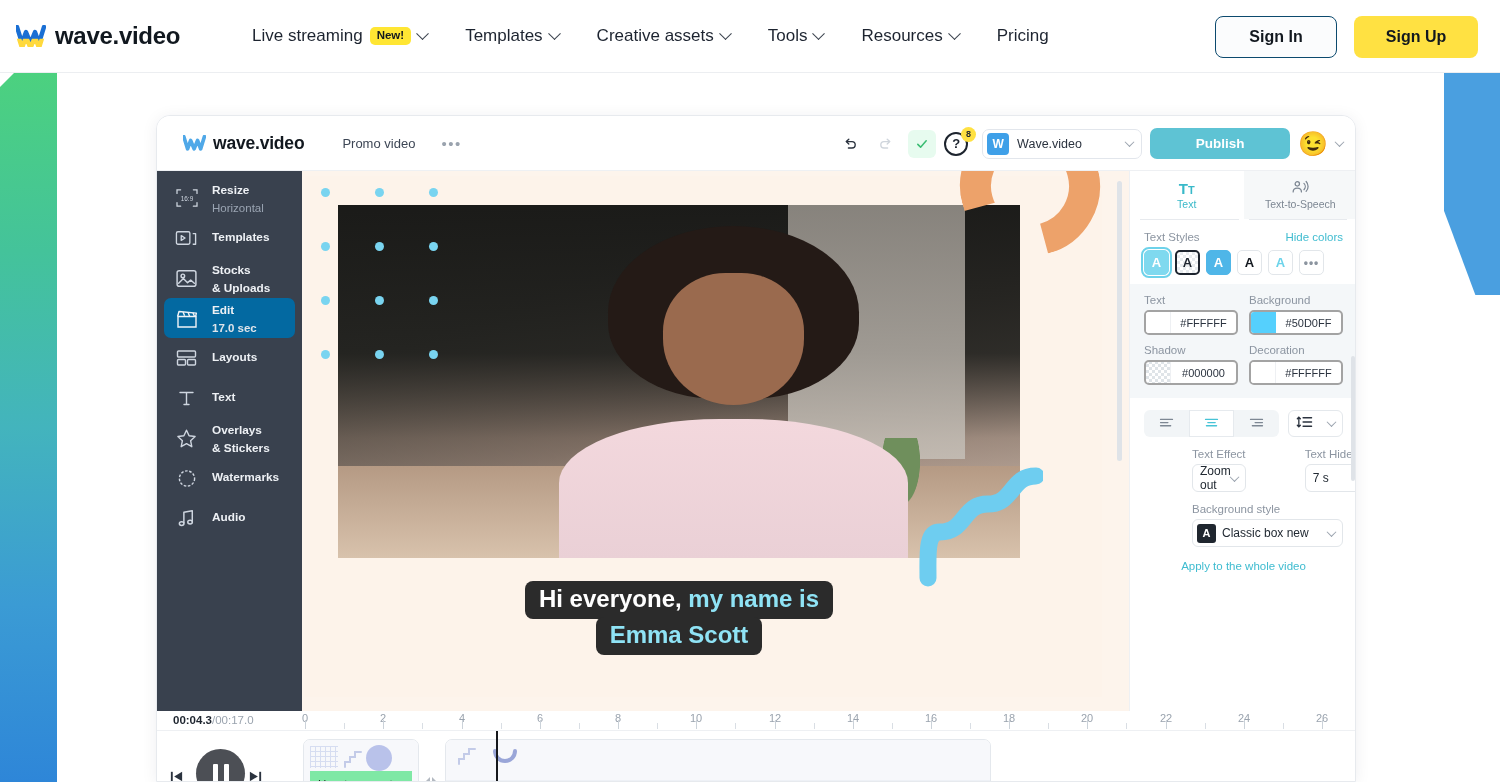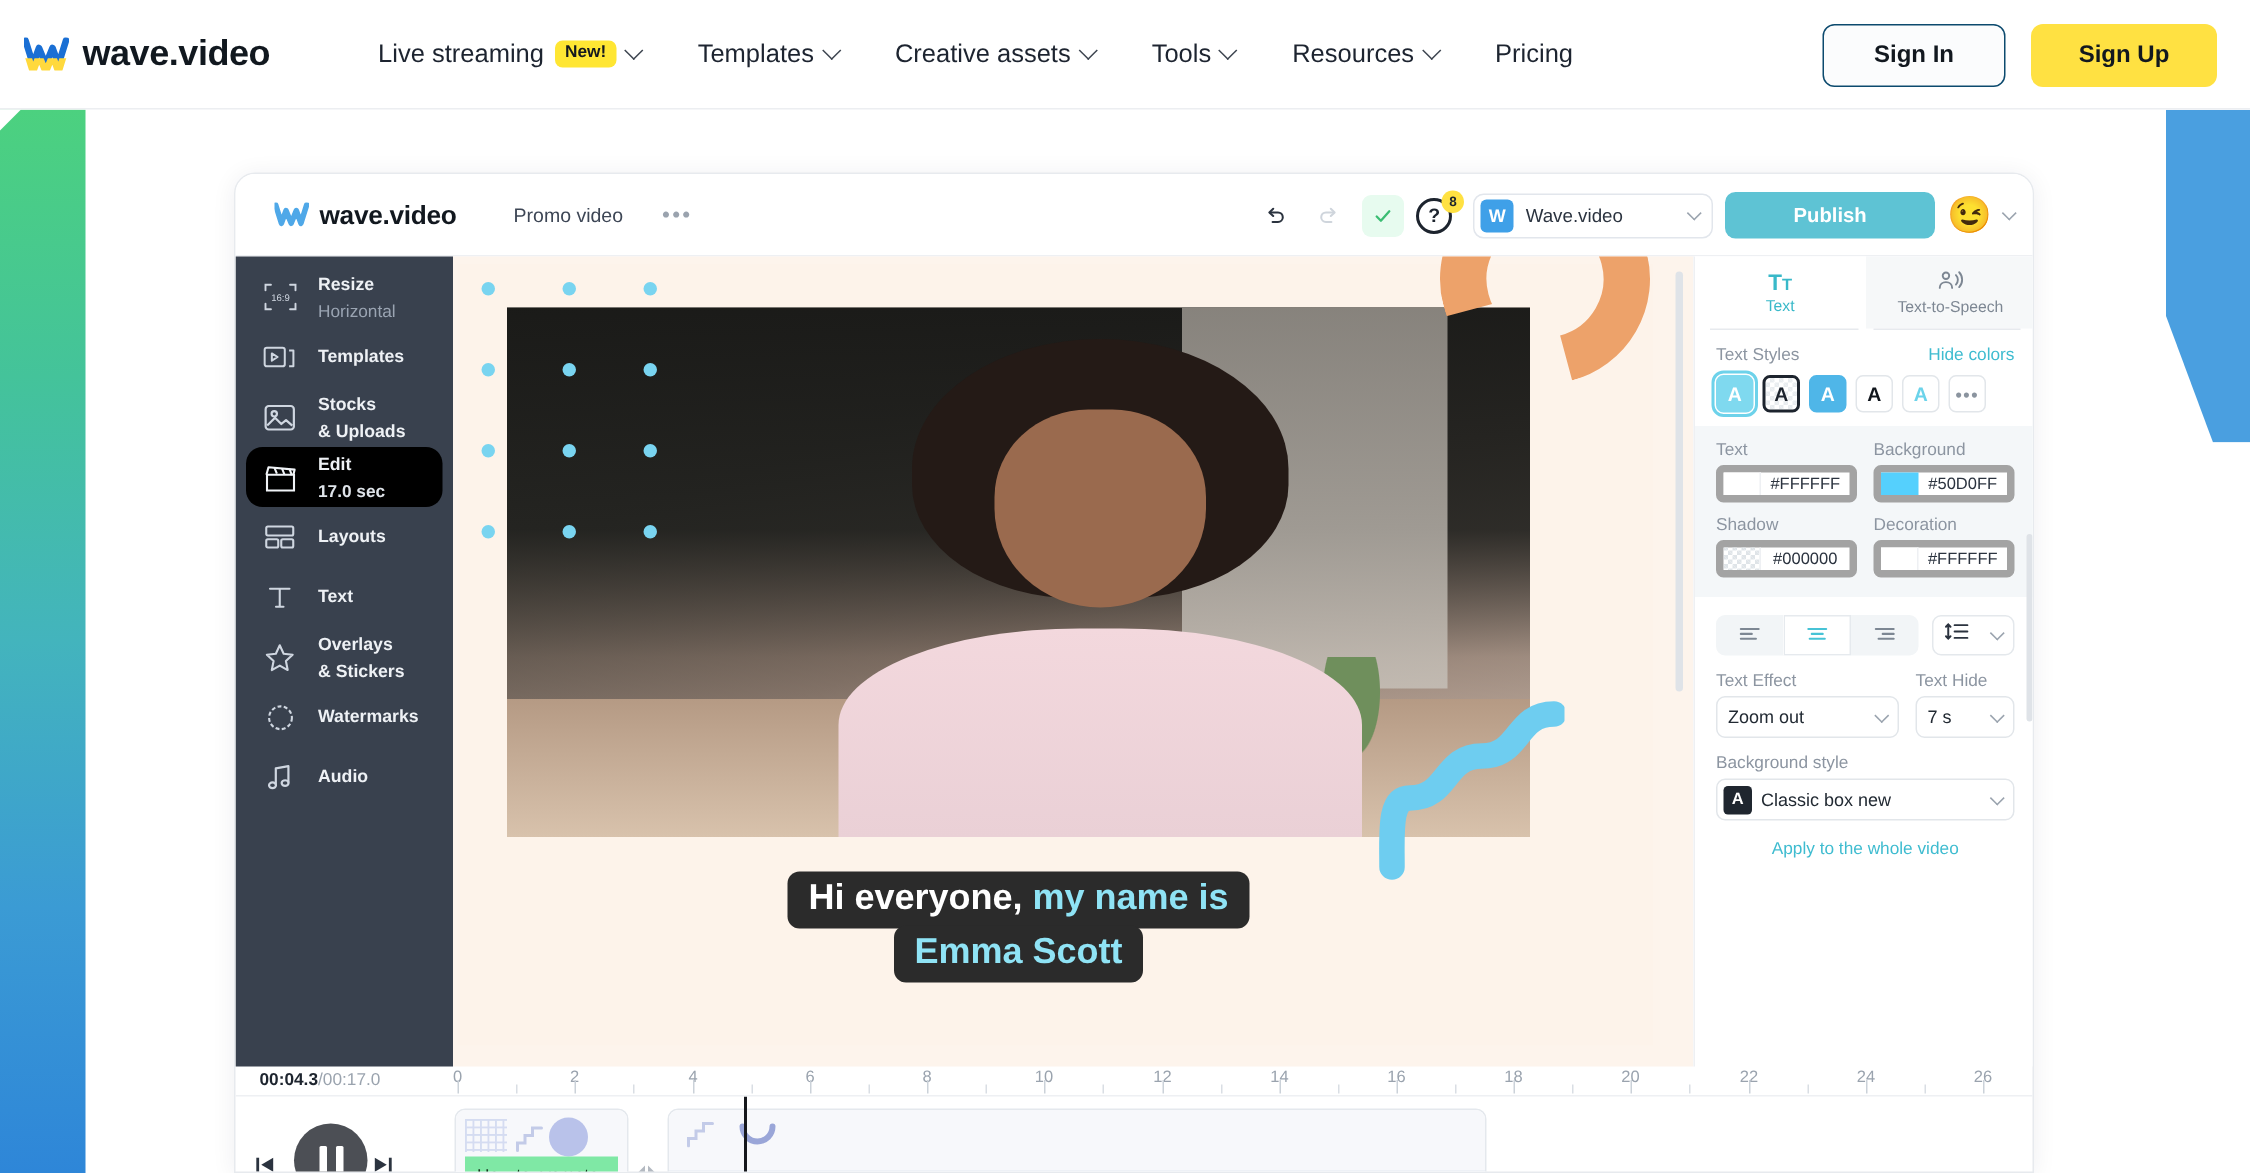--- a/index.html
+++ b/index.html
@@ -117,21 +117,21 @@
   .ed-body { position:absolute; left:0; top:55px; width:1200px; height:540px; display:flex; }
 
   .side {
     width:145px; background:#39414e; color:#e6eaf0; padding-top:7px; flex:none;
     position:relative; overflow:hidden;
   }
   .side-item {
     display:flex; align-items:center; gap:12px; height:40px; margin:0 7px;
     padding-left:9px; border-radius:7px; cursor:pointer;
   }
-  .side-item.active { background:#000000;border-radius:11px; }
+  .side-item.active { background:#0369a1; }
   .side-ico { width:27px; height:27px; flex:none; display:flex; align-items:center; justify-content:center; color:#cfd6e0; }
   .side-label { font-size:11.8px; font-weight:700; color:#eef1f5; line-height:1.18; }
   .side-sub { font-size:11.5px; font-weight:400; color:#9aa4b2; }
   .side-sub.on { color:#dfe4ea; font-weight:700;}
 
   .canvas {
     flex:1; background:#fdf4ec; position:relative; overflow:hidden;
   }
   .canvas-inner { position:absolute; left:3px; right:27px; top:5px; bottom:14px; background:#fdf3ea; }
   .vid {
@@ -204,42 +204,42 @@
   .sw.s3 { background:#4fb6e8; color:#fff; border-color:#4fb6e8;}
   .sw.s4 { color:#11161d; }
   .sw.s5 { color:#6bd3ea; }
   .sw.s6 { color:#8b949f; letter-spacing:1px; font-size:12px;}
 
   .colorgrid { background:#f4f7f9; padding:10px 14px 13px; margin-top:9px; }
   .cgrow { display:flex; gap:11px; }
   .cgcell { flex:1; }
   .cgcell .lbl { display:block; margin-bottom:4px; }
   .cinput {
-    height:25px; border:5px solid #a3a3a3; border-radius:5px; background:#fff;
+    height:25px; border:2px solid #a3a3a3; border-radius:5px; background:#fff;
     display:flex; align-items:center; overflow:hidden; cursor:pointer;
   }
   .cchip { width:25px; height:23px; flex:none; }
   .cchip.white { background:#fff; border-right:1px solid #eef0f3;}
   .cchip.blue { background:#55d0fd; }
   .cchip.alpha {
      background-image:linear-gradient(45deg,#dfe4e8 25%,transparent 25%,transparent 75%,#dfe4e8 75%),
      linear-gradient(45deg,#dfe4e8 25%,transparent 25%,transparent 75%,#dfe4e8 75%);
      background-size:6px 6px; background-position:0 0,3px 3px; border-right:1px solid #eef0f3;}
   .ctext { flex:1; text-align:center; font-size:11px; color:#2b333f; }
   .cgrow.second { margin-top:9px; }
 
   .aligns { display:flex; align-items:center; gap:9px; margin:12px 14px 0; }
   .alignbox { flex:1; display:flex; background:#f2f5f7; border-radius:6px; height:27px; overflow:hidden;}
   .al { flex:1; display:flex; align-items:center; justify-content:center; cursor:pointer; }
   .al.on { background:#fff; box-shadow:0 0 0 1px #e6eaee inset; }
   .lh { width:55px; height:27px; border:1px solid #e4e8ec; border-radius:6px; display:flex;
     align-items:center; justify-content:space-around; cursor:pointer;}
 
   .twocol { display:flex; gap:11px; padding:0 14px; margin-top:11px; }
-  .fld { flex:1; }
+  .fld { flex:1;margin-left:48px; }
   .fld.small { flex:0 0 66px; }
   .fld .lbl { display:block; margin-bottom:4px; }
   .sel {
     height:28px; border:1px solid #e2e6ea; border-radius:6px; background:#fff;
     display:flex; align-items:center; padding:0 7px; font-size:12px; color:#222a33;
     justify-content:space-between; cursor:pointer;
   }
   .sel.withico { padding-left:4px; gap:6px; }
   .selA { width:19px; height:19px; background:#1f262f; color:#fff; border-radius:3px;
     font-size:11px; font-weight:700; display:flex; align-items:center; justify-content:center; flex:none;}

